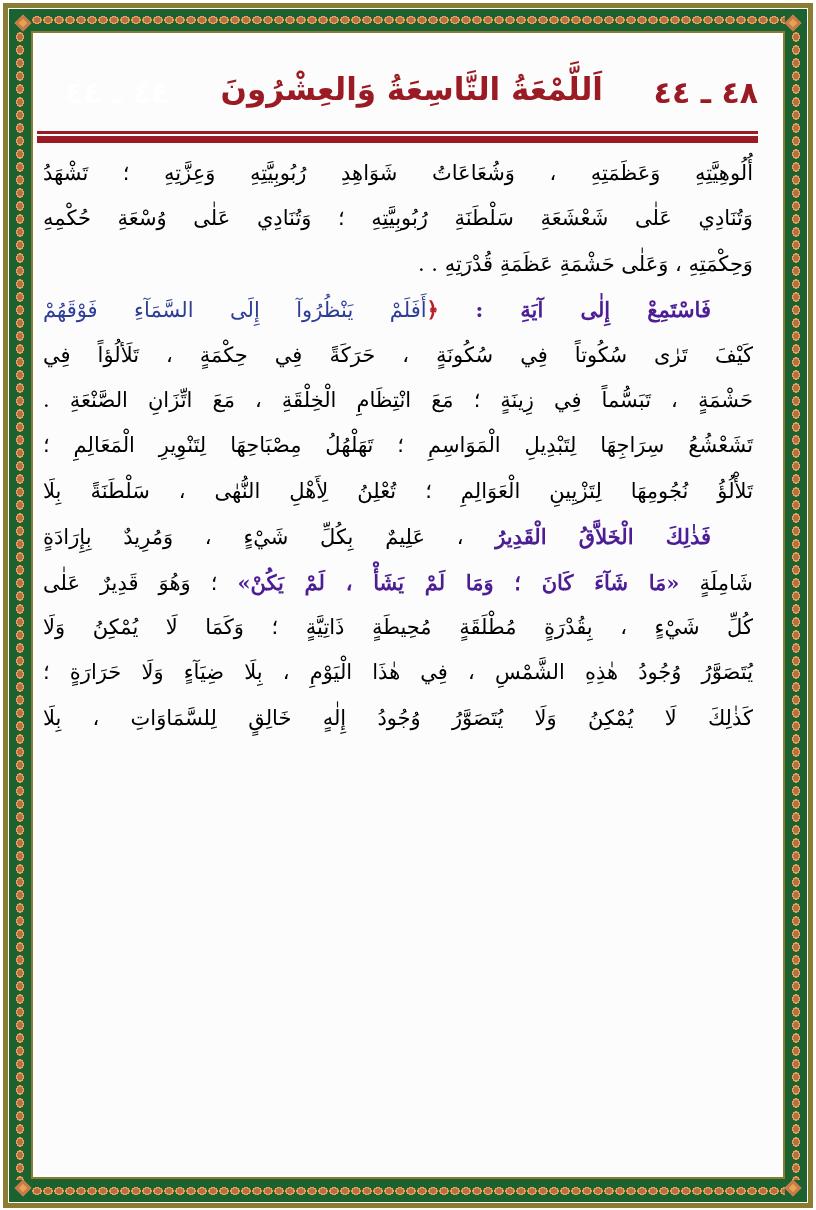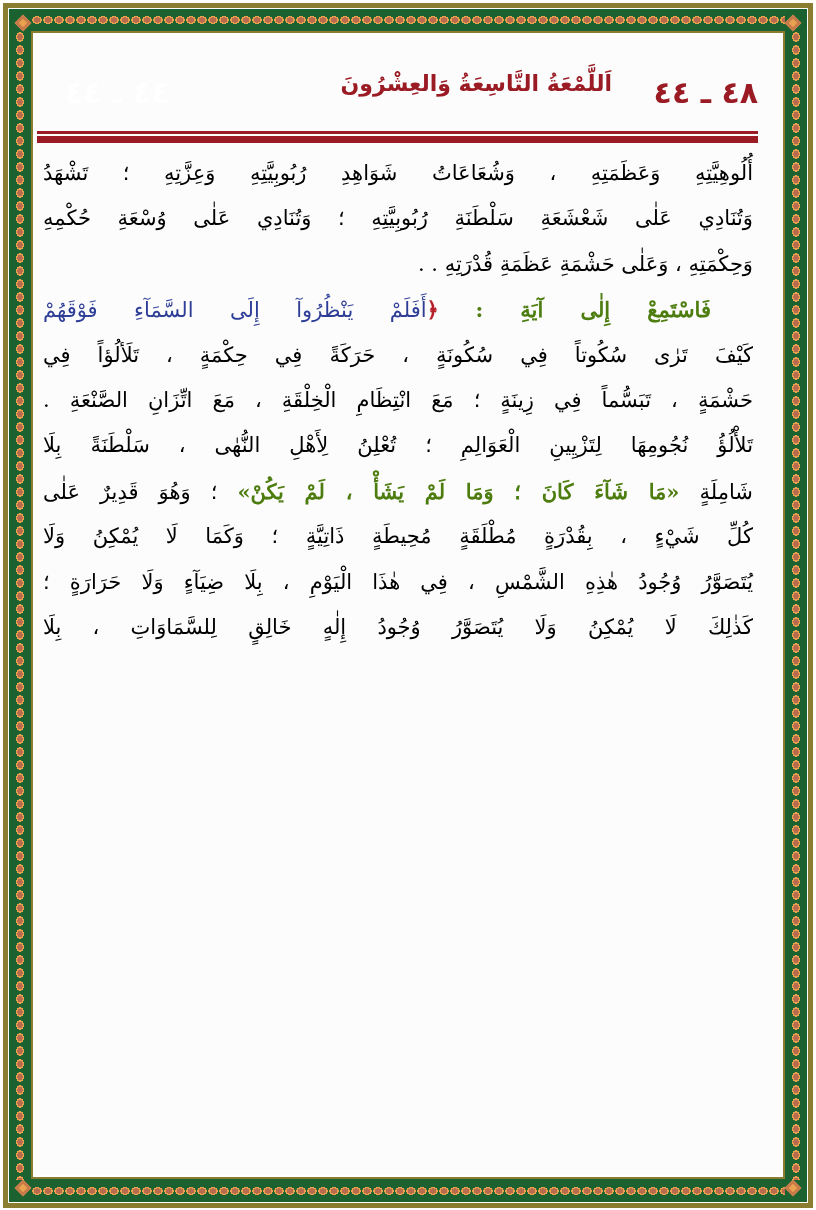--- a/index.html
+++ b/index.html
@@ -61,23 +61,23 @@
   .header {
     position: absolute; left: 2px; right: 23px; top: 40px; height: 56px;
     direction: rtl;
   }
   .page-range {
     position: absolute; right: 0; top: 0;
     font-family: "DejaVu Sans", sans-serif; font-weight: bold;
     font-size: 30px; color: #9b1b24; letter-spacing: 6px; margin-left: 26px;
   }
   .chapter-title {
-    position: absolute; right: 146px; top: -4px;
+    position: absolute; right: 155px; top: -4px;
     font-family: "DejaVu Sans", sans-serif; font-weight: bold;
-    font-size: 22px; color: #9b1b24;
+    font-size: 31px; color: #9b1b24;
   }
   .ghost-range {
     position: absolute; left: 28px; top: 0;
     font-family: "DejaVu Sans", sans-serif; font-weight: bold;
     font-size: 30px; color: #ffffff; letter-spacing: 6px; direction: rtl;
   }
   .rule-thin {
     position: absolute; left: 2px; right: 23px; top: 96px; height: 3px;
     background: #9b1b24;
   }
@@ -91,21 +91,21 @@
     position: absolute; left: 8px; right: 28px; top: 116px;
     direction: rtl;
     font-family: "DejaVu Serif", serif;
     font-size: 21px; line-height: 45.4px; color: #000000;
   }
   .line {
     display: block; height: 45.4px; white-space: nowrap;
     text-align: justify; text-align-last: justify;
   }
   .line.last { text-align-last: right; }
-  .red { color: #4d7c0f; font-weight: bold; }
+  .red { color: #4c1d95; font-weight: bold; }
   .blue { color: #2e3e97; font-weight: normal; }
   .bracket { color: #b5202a; font-weight: bold; }
   .indent { padding-right: 42px; }
 </style>
 </head>
 <body>
 
 <div class="frame-outer"></div>
 <div class="frame-green">
   <div class="chain top"></div>
@@ -130,20 +130,22 @@
   <div class="rule-thick"></div>
 
   <div class="body-text">
     <span class="line"><span>أُلُوهِيَّتِهِ وَعَظَمَتِهِ ، وَشُعَاعَاتُ شَوَاهِدِ رُبُوبِيَّتِهِ وَعِزَّتِهِ ؛ تَشْهَدُ</span></span>
     <span class="line"><span>وَتُنَادِي عَلٰى شَعْشَعَةِ سَلْطَنَةِ رُبُوبِيَّتِهِ ؛ وَتُنَادِي عَلٰى وُسْعَةِ حُكْمِهِ</span></span>
     <span class="line last"><span>وَحِكْمَتِهِ ، وَعَلٰى حَشْمَةِ عَظَمَةِ قُدْرَتِهِ . .</span></span>
 
     <span class="line indent"><span class="red">فَاسْتَمِعْ إِلٰى آيَةِ :</span> <span class="bracket">﴿</span><span class="blue">أَفَلَمْ يَنْظُرُوآ إِلَى السَّمَآءِ فَوْقَهُمْ</span></span>
     <span class="line"><span>كَيْفَ تَرٰى سُكُوتاً فِي سُكُونَةٍ ، حَرَكَةً فِي حِكْمَةٍ ، تَلَألُؤاً فِي</span></span>
     <span class="line"><span>حَشْمَةٍ ، تَبَسُّماً فِي زِينَةٍ ؛ مَعَ انْتِظَامِ الْخِلْقَةِ ، مَعَ اتِّزَانِ الصَّنْعَةِ .</span></span>
+    <span class="line"><span>تَشَعْشُعُ سِرَاجِهَا لِتَبْدِيلِ الْمَوَاسِمِ ؛ تَهَلْهُلُ مِصْبَاحِهَا لِتَنْوِيرِ الْمَعَالِمِ ؛</span></span>
     <span class="line"><span>تَلأْلُؤُ نُجُومِهَا لِتَزْيِينِ الْعَوَالِمِ ؛ تُعْلِنُ لِأَهْلِ النُّهٰى ، سَلْطَنَةً بِلَا</span></span>
 
+    <span class="line indent"><span class="red">فَذٰلِكَ الْخَلاَّقُ الْقَدِيرُ</span> <span>، عَلِيمٌ بِكُلِّ شَيْءٍ ، وَمُرِيدٌ بِإِرَادَةٍ</span></span>
     <span class="line"><span>شَامِلَةٍ</span> <span class="red">«مَا شَآءَ كَانَ ؛ وَمَا لَمْ يَشَأْ ، لَمْ يَكُنْ»</span> <span>؛ وَهُوَ قَدِيرٌ عَلٰى</span></span>
     <span class="line"><span>كُلِّ شَيْءٍ ، بِقُدْرَةٍ مُطْلَقَةٍ مُحِيطَةٍ ذَاتِيَّةٍ ؛ وَكَمَا لَا يُمْكِنُ وَلَا</span></span>
     <span class="line"><span>يُتَصَوَّرُ وُجُودُ هٰذِهِ الشَّمْسِ ، فِي هٰذَا الْيَوْمِ ، بِلَا ضِيَآءٍ وَلَا حَرَارَةٍ ؛</span></span>
     <span class="line"><span>كَذٰلِكَ لَا يُمْكِنُ وَلَا يُتَصَوَّرُ وُجُودُ إِلٰهٍ خَالِقٍ لِلسَّمَاوَاتِ ، بِلَا</span></span>
   </div>
 </div>
 
 </body></html>

